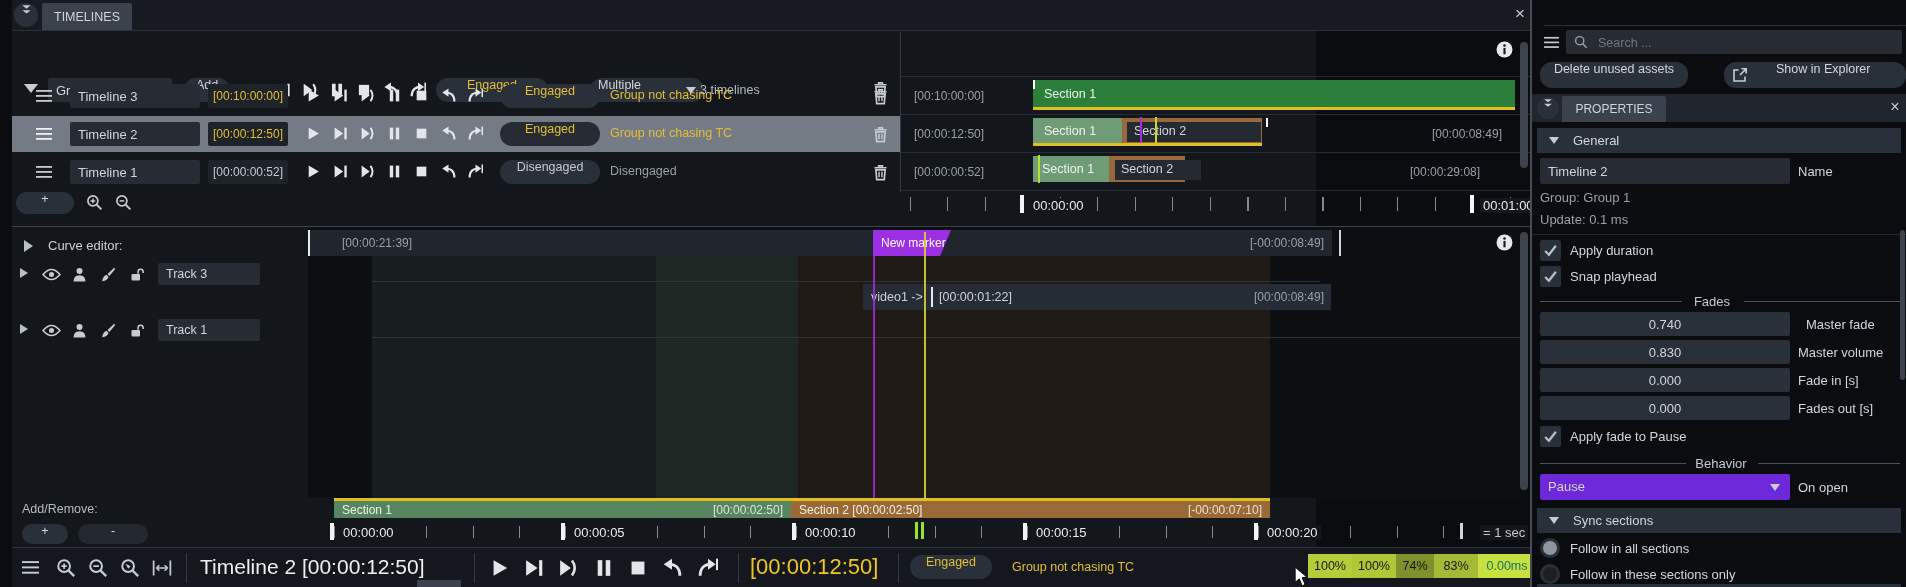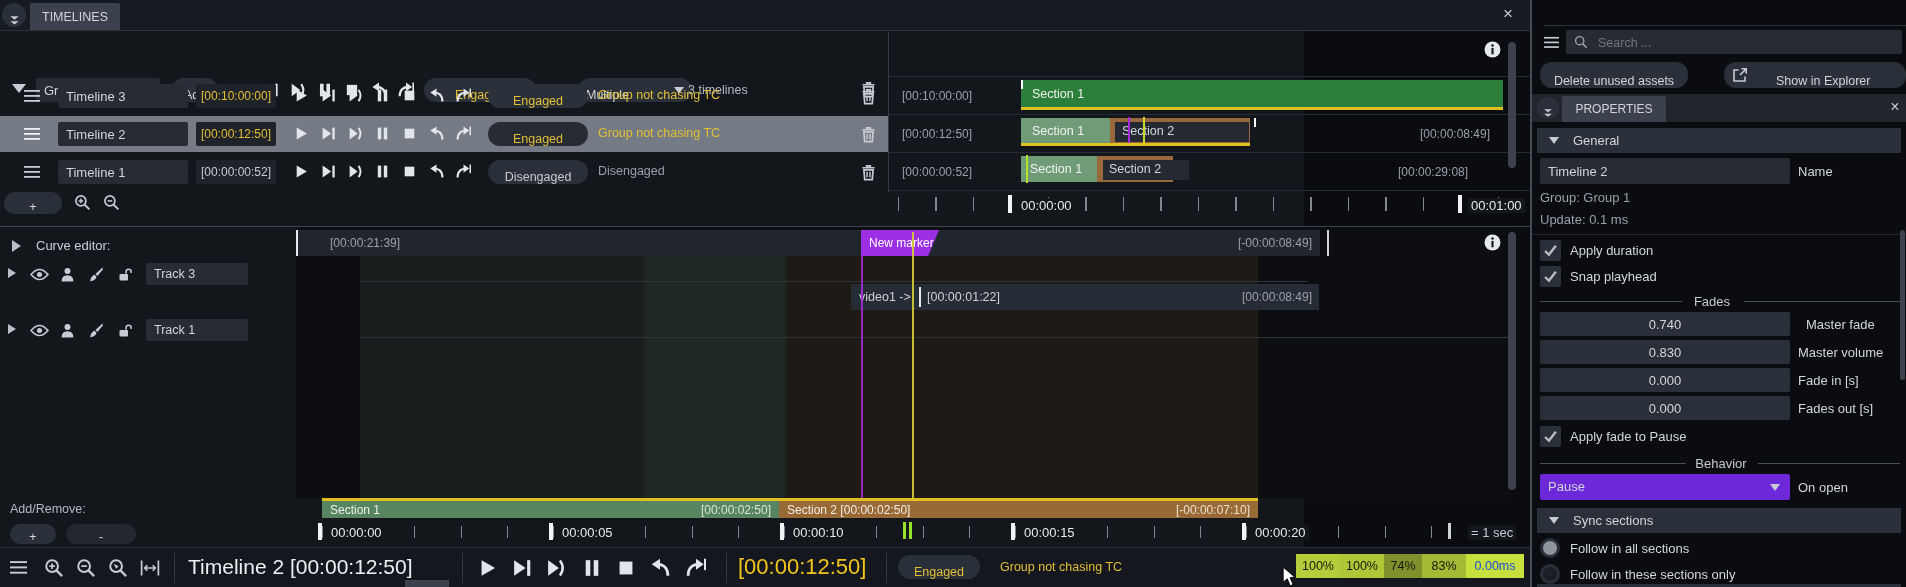--- a/index.html
+++ b/index.html
@@ -3,21 +3,21 @@
 <meta charset="utf-8">
 <style>
   html,body{margin:0;padding:0;background:#05060a;}
   #app{position:relative;width:1906px;height:587px;background:#0a0c10;overflow:hidden;
        font-family:"Liberation Sans",sans-serif;color:#d2d6db;}
   .abs{position:absolute;}
   .txt{white-space:nowrap;}
   .field{background:#262b34;border-radius:2px;color:#d2d6db;font-size:13px;
          font-family:"Liberation Sans",sans-serif;border:none;outline:none;
          padding:0 8px;box-sizing:border-box;}
-  .btn{background:#2a3039;border-radius:12px;display:flex;align-items:flex-end;
+  .btn{background:#2a3039;border-radius:12px;display:flex;align-items:flex-start;
        justify-content:center;font-size:12.5px;color:#d2d6db;cursor:default;}
   .ic{fill:#c6cbd2;color:#c6cbd2;}
   .icw{fill:#e2e5e9;color:#e2e5e9;}
   .tri-d{width:0;height:0;border-left:7px solid transparent;border-right:7px solid transparent;
          border-top:9px solid #c8ccd2;}
   .tri-d.sm{border-left-width:5px;border-right-width:5px;border-top-width:7px;}
   .tri-r{width:0;height:0;border-top:6px solid transparent;border-bottom:6px solid transparent;
          border-left:9px solid #b9bfc6;}
   .yellow{color:#e3bf35;}
   .gray{color:#9aa0a8;}
@@ -128,21 +128,21 @@
     </symbol>
   <symbol id="s-info" viewBox="0 0 16 16">
       <circle cx="8" cy="8" r="7.5" fill="#e6e9ec"></circle>
       <rect x="7" y="6.5" width="2" height="6" fill="#14171c"></rect>
       <circle cx="8" cy="4.2" r="1.2" fill="#14171c"></circle>
     </symbol>
 </svg>
 
 <div id="app">
 
-  <div class="abs" style="left:0;top:0;width:1304px;height:587px;background:#13161b;">
+  <div class="abs" style="left:12px;top:0;width:1304px;height:587px;background:#13161b;">
 
     <div class="abs" style="left:0;top:0;width:1530px;height:30px;background:#171b21;border-bottom:1px solid #2c323a;">
       <div class="abs btn" style="left:2px;top:3px;width:24px;height:24px;">
         <svg class="ic" width="13" height="13">
             <use href="#s-collapse"></use>
           </svg>
       </div>
       <div class="abs" style="left:30px;top:3px;width:90px;height:27px;background:#3b424d;border-radius:2px 2px 0 0;display:flex;align-items:center;justify-content:center;">
         <span class="txt" style="font-size:12.5px;color:#d0d4da;">TIMELINES</span>
       </div>
@@ -525,21 +525,21 @@
           </div>
         <div style="width:44px;background:#b0c637;display:flex;align-items:center;justify-content:center;font-size:12.5px;color:#14170d;">
             <span>100%</span>
           </div>
         <div style="width:38px;background:#7e912c;display:flex;align-items:center;justify-content:center;font-size:12.5px;color:#14170d;">
             <span>74%</span>
           </div>
         <div style="width:44px;background:#a4b935;display:flex;align-items:center;justify-content:center;font-size:12.5px;color:#14170d;">
             <span>83%</span>
           </div>
-        <div style="width:58px;background:#c7e03e;display:flex;align-items:center;justify-content:center;font-size:12.5px;color:#1d4ed8;">
+        <div style="width:58px;background:#c7e03e;display:flex;align-items:center;justify-content:center;font-size:12.5px;color:#0f766e;">
             <span>0.00ms</span>
           </div>
       </div>
     </div>
 
     <div class="abs" style="left:405px;top:580px;width:44px;height:7px;background:#3b424d;"></div>
 
     <svg class="abs" style="left:1282px;top:566px;z-index:50" width="14" height="21">
         <use href="#s-cursor"></use>
       </svg>

